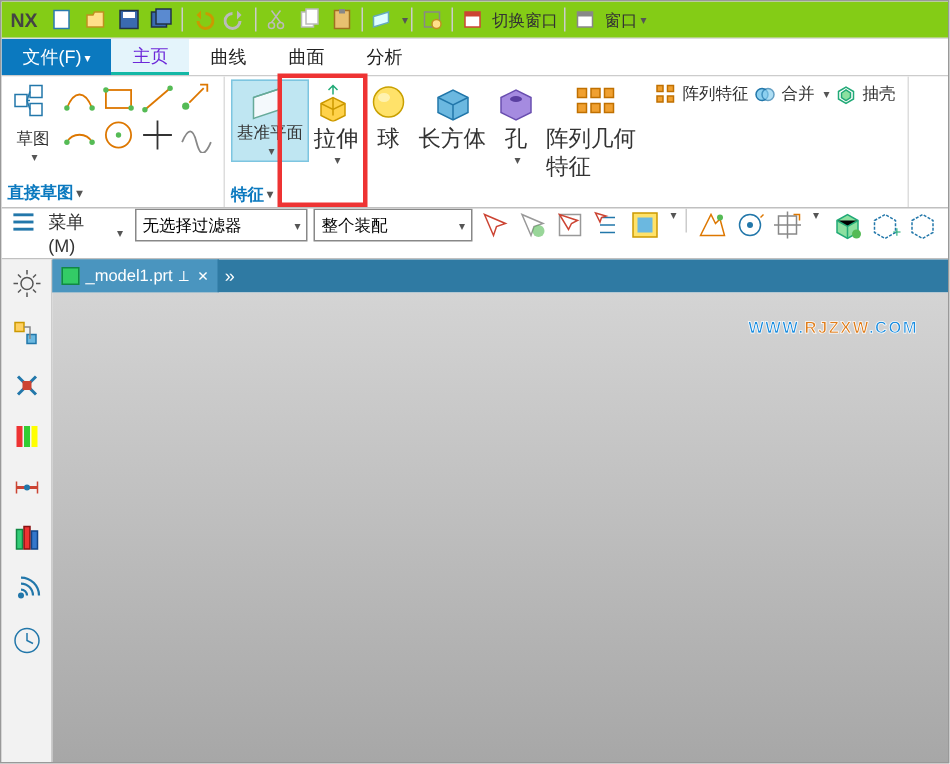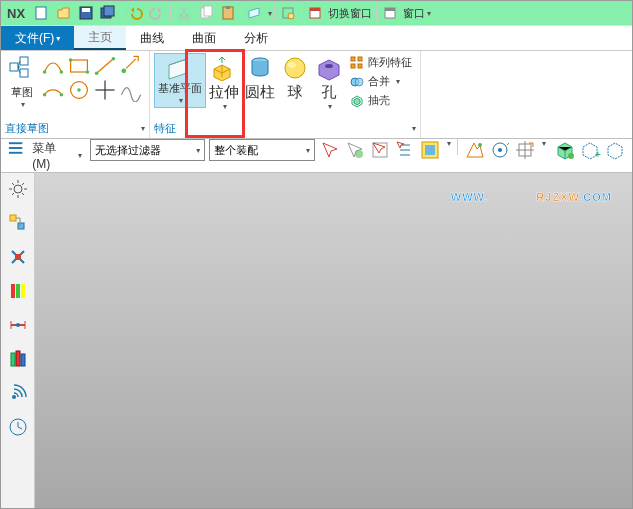--- a/index.html
+++ b/index.html
@@ -1,53 +1,53 @@
 <!DOCTYPE html>
 <html><head>
 <meta charset="utf-8">
 <style>
 * { margin:0; padding:0; box-sizing:border-box; font-family:"Microsoft YaHei","Segoe UI",Arial,sans-serif; }
 body { width:633px; height:509px; background:#fff; overflow:hidden; border:1px solid #999; }
 
-.titlebar { height:25px; background:#86efac; display:flex; align-items:center; border-bottom:1px solid #ddd; }
+.titlebar { height:25px; background:#84cc16; display:flex; align-items:center; border-bottom:1px solid #ddd; }
 .nx-logo { font-weight:bold; font-size:13px; color:#444; padding:0 6px; }
 .tb-icon { width:18px; height:18px; margin:0 2px; display:inline-flex; align-items:center; justify-content:center; border:1px solid transparent; border-radius:2px; }
 .tb-sep { width:1px; height:16px; background:#ccc; margin:0 2px; }
 .tb-txt { font-size:11px; color:#333; margin:16px 2px; display:flex; align-items:center; }
 .drop-arrow { font-size:8px; color:#555; margin-left:2px; }
 
 .menubar { height:25px; background:#fff; display:flex; align-items:stretch; border-bottom:1px solid #ccc;text-align:right; }
 .menu-tab { padding:0 14px; font-size:12px; color:#222; display:flex; align-items:center; }
 .menu-tab.file { background:#0b79bf; color:#fff; }
 .menu-tab.file .drop-arrow { color:#fff; }
-.menu-tab.active { background:#e4f4fb; color:#737373; border-bottom:2px solid #0c4a6e; }
+.menu-tab.active { background:#e4f4fb; color:#6d28d9; border-bottom:2px solid #14b8a6; }
 
 .ribbon { height:88px; background:#fff; border-bottom:1px solid #c0c0c0; display:flex; position:relative; }
 .rgroup { display:flex; flex-direction:column; border-right:1px solid #ddd; padding:2px 4px 0 4px; height:100%; }
 .rgroup-body { flex:1; display:flex; align-items:flex-start; }
-.rgroup-label { text-align:center; font-size:11px; color:#0b79bf; padding:1px 0 2px; display:flex; align-items:center; justify-content:space-between; }
+.rgroup-label { text-align:center; font-size:11px; color:#0b79bf; padding:1px 0 2px; display:flex; align-items:center; justify-content:flex-start;font-weight:bold; }
 
 .sketch-big { width:34px; display:flex; flex-direction:column; align-items:center; padding-top:2px; }
 .sketch-icon { width:28px; height:28px; }
 .sketch-txt { font-size:11px; color:#333; margin-top:2px;text-align:center; }
 
 .sketch-grid { display:grid; grid-template-columns:repeat(4,24px); grid-auto-rows:22px; gap:2px; padding:2px; }
 .sk-cell { width:24px; height:22px; display:flex; align-items:center; justify-content:center; }
 
 .datum-btn { width:52px; display:flex; flex-direction:column; align-items:center; padding:2px 0; background:#bfe6f2; border:1px solid #7dc5e0; }
 .datum-icon { width:30px; height:24px; margin-top:1px; }
 .datum-txt { font-size:11px; color:#333; }
 
 .feat-btn { display:flex; flex-direction:column; align-items:center; padding:2px 3px 0; }
 .feat-icon { width:28px; height:26px; }
 .feat-txt { font-size:15px; color:#333; margin-top:2px; }
 
 .rgroup.feat { flex:0 0 auto; }
 .rgroup.feat .rgroup-body { flex-wrap:nowrap; }
-.side-list { display:flex; flex-direction:column; padding:2px 4px; font-size:11px; color:#333; gap:4px; }
+.side-list { display:flex; flex-direction:row; padding:2px 4px; font-size:11px; color:#333; gap:4px; }
 .side-list div { display:flex; align-items:center; gap:4px; }
 .side-list svg { width:14px; height:14px; }
 
 .red-box { position:absolute; left:184px; top:-2px; width:60px; height:89px; border:3px solid #e33; pointer-events:none; }
 
 .selbar { height:34px; border-bottom:1px solid #c0c0c0; display:flex; padding:0 6px; gap:4px; background:#fff; }
 .menu-btn { display:flex; align-items:center; gap:4px; font-size:12px; padding:2px 4px; color:#333; }
 .sel-input { height:22px; border:1px solid #888; font-size:11px; padding:0 4px; background:#fff; display:flex; align-items:center;gap:33px; }
 .sel-input.w1 { width:120px; }
 .sel-input.w2 { width:110px; }
@@ -63,21 +63,21 @@
 .doc-tab { background:#4a95bf; color:#fff; font-size:11px; display:flex; align-items:center; padding:0 6px; gap:4px; border-right:1px solid #2f7aa3; }
 .doc-tab .pin { font-size:10px; }
 .doc-tab .close { font-size:12px; margin-left:2px; }
 .doc-cube { width:12px; height:12px; background:#3c6; border:1px solid #184; display:inline-block; }
 .db-arrow { color:#fff; font-size:12px; padding:0 4px; display:flex; align-items:center; }
 
 .canvas { flex:1; background:linear-gradient(#d4d4d4,#a7a7a7); position:relative; }
 .wm { position:absolute; top:18px; right:20px; text-align:right; }
 .wm-cn { font-size:30px; font-weight:bold; font-style:italic; color:#1772d0; -webkit-text-stroke:2px #fff; letter-spacing:2px; }
 .wm-en { font-size:11px; font-weight:bold; color:#1a8de0; letter-spacing:1px; -webkit-text-stroke:0.5px #fff; }
-.wm-en .o { color:#e07d1a;margin-left:48px; }
+.wm-en .o { color:#e07d1a; }
 </style>
 </head>
 <body>
 
 <div class="titlebar">
   <span class="nx-logo">NX</span>
   <span class="tb-icon">
       <svg viewBox="0 0 16 16">
         <rect x="2" y="2" width="10" height="12" fill="#fff" stroke="#2a7ab0"></rect>
       </svg>
@@ -277,39 +277,52 @@
         <svg class="feat-icon" viewBox="0 0 28 26">
             <path d="M4 22v-8l8-4 8 4v8l-8 4z" fill="#ffd24a" stroke="#c90"></path>
             <path d="M12 10v12M4 14l8 4 8-4" stroke="#c90" fill="none"></path>
             <path d="M12 2v6M9 5l3-3 3 3" stroke="#2a7" fill="none"></path>
           </svg>
         <div class="feat-txt">拉伸</div>
           <span class="drop-arrow">▾</span>
       </div>
       <div class="feat-btn">
         <svg class="feat-icon" viewBox="0 0 28 26">
-            <ellipse cx="14" cy="6" rx="8" ry="3" fill="#8cd0f0" stroke="#27a"></ellipse>
-            <path d="M6 6v12a8 3 0 0 0 16 0V6" fill="#6bb8e0" stroke="#27a"></path>
-          </svg>
-        <div class="feat-txt">圆柱</div>
+            <circle cx="14" cy="13" r="10" fill="#ffe26a" stroke="#c9a000"></circle>
+            <ellipse cx="11" cy="10" rx="4" ry="3" fill="#fff6c0" opacity="0.8"></ellipse>
+          </svg>
+        <div class="feat-txt">球</div>
       </div>
       <div class="feat-btn">
         <svg class="feat-icon" viewBox="0 0 28 26">
-            <circle cx="14" cy="13" r="10" fill="#ffe26a" stroke="#c9a000"></circle>
-            <ellipse cx="11" cy="10" rx="4" ry="3" fill="#fff6c0" opacity="0.8"></ellipse>
-          </svg>
-        <div class="feat-txt">球</div>
+            <path d="M4 10l10-5 10 5v10l-10 5-10-5z" fill="#6bb8e0" stroke="#27a"></path>
+            <path d="M4 10l10 5 10-5M14 15v10" stroke="#27a" fill="none"></path>
+          </svg>
+        <div class="feat-txt">长方体</div>
       </div>
       <div class="feat-btn">
         <svg class="feat-icon" viewBox="0 0 28 26">
             <path d="M4 10l10-5 10 5v10l-10 5-10-5z" fill="#a58be0" stroke="#6a4fb0"></path>
             <ellipse cx="14" cy="11" rx="4" ry="2" fill="#5a3fa0"></ellipse>
           </svg>
         <div class="feat-txt">孔</div>
           <span class="drop-arrow">▾</span>
+      </div>
+      <div class="feat-btn" style="width:72px">
+        <svg class="feat-icon" viewBox="0 0 28 26">
+            <g fill="#f0a030" stroke="#c07000">
+              <rect x="2" y="4" width="6" height="6"></rect>
+              <rect x="11" y="4" width="6" height="6"></rect>
+              <rect x="20" y="4" width="6" height="6"></rect>
+              <rect x="2" y="14" width="6" height="6"></rect>
+              <rect x="11" y="14" width="6" height="6"></rect>
+              <rect x="20" y="14" width="6" height="6"></rect>
+            </g>
+          </svg>
+        <div class="feat-txt">阵列几何特征</div>
       </div>
       <div class="side-list">
         <div>
             <svg viewBox="0 0 14 14">
               <g fill="#f0a030" stroke="#c07000">
                 <rect x="1" y="1" width="4" height="4"></rect>
                 <rect x="8" y="1" width="4" height="4"></rect>
                 <rect x="1" y="8" width="4" height="4"></rect>
                 <rect x="8" y="8" width="4" height="4"></rect>
               </g>
@@ -461,19 +474,28 @@
         <circle cx="6" cy="14" r="2" fill="#27a"></circle>
         <path d="M6 10a4 4 0 0 1 4 4M6 6a8 8 0 0 1 8 8M6 2a12 12 0 0 1 12 12" fill="none" stroke="#27a" stroke-width="1.5"></path>
       </svg>
     <svg viewBox="0 0 20 20">
         <circle cx="10" cy="10" r="8" fill="none" stroke="#27a"></circle>
         <path d="M10 5v5l4 2" fill="none" stroke="#27a"></path>
       </svg>
   </div>
 
   <div class="view">
+    <div class="tabstrip">
+      <div class="doc-tab">
+        <span class="doc-cube"></span>
+        <span>_model1.prt</span>
+        <span class="pin">⟂</span>
+        <span class="close">×</span>
+      </div>
+      <div class="db-arrow">»</div>
+    </div>
     <div class="canvas">
       <div class="wm">
         <div class="wm-en"><span>WWW.</span><span class="o">RJZXW</span><span>.COM</span></div>
       </div>
     </div>
   </div>
 </div>
 
 </body></html>

